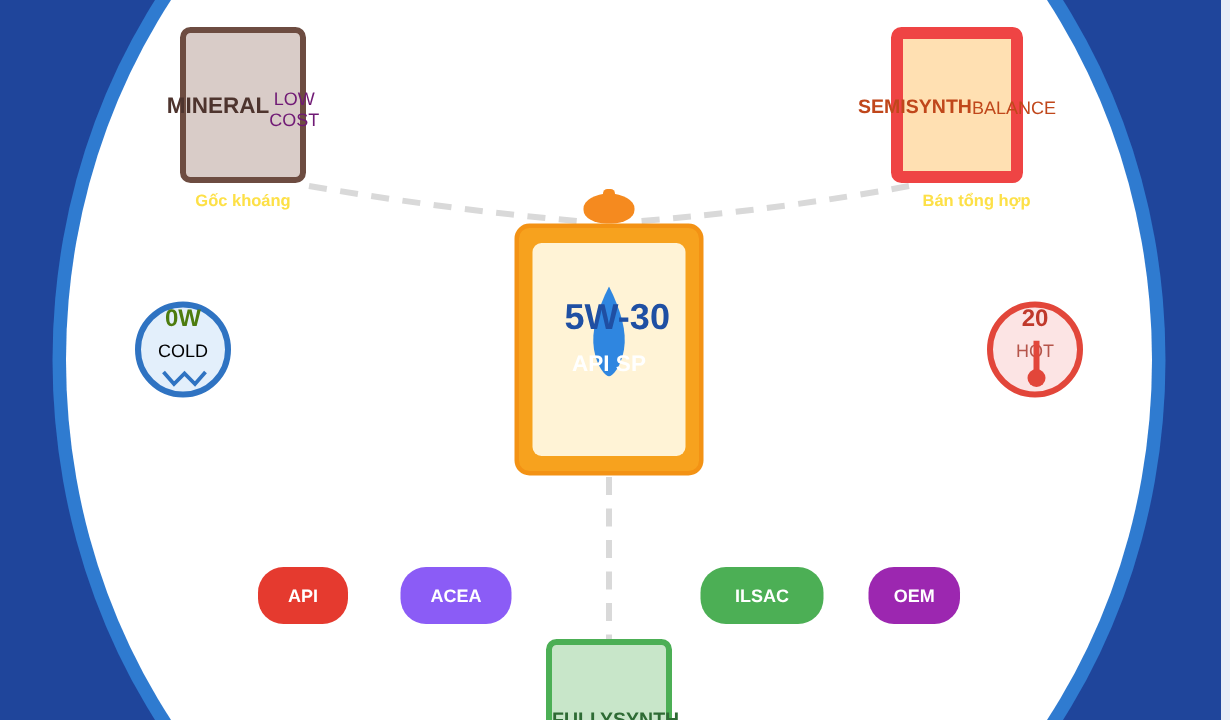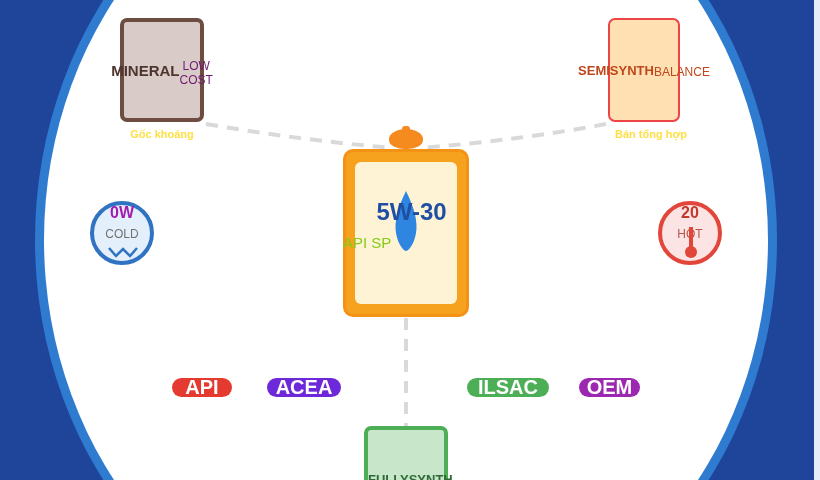--- a/index.html
+++ b/index.html
@@ -20,57 +20,57 @@
   }
   svg.lines { position: absolute; left: 0; top: 0; }
   .card {
     position: absolute; box-sizing: border-box; border-radius: 7px;
     display: flex; flex-direction: row; align-items: center; justify-content: center;
     text-align: center; font-weight: bold;
   }
   .mineral { left: 120px; top: 18px; width: 84px; height: 104px; background: #d9ccc8; border: 4px solid #6d4c41; }
   .mineral .t1 { color: #4e342e; font-size: 15px; }
   .mineral .t2 { color: #701a75; font-size: 12px; font-weight: normal; margin-top: 5px; }
-  .semi { left: 608px; top: 18px; width: 72px; height: 104px; background: #ffe0b2; border: 2px solid #ef4444; }
+  .semi { left: 594px; top: 18px; width: 88px; height: 104px; background: #ffe0b2; border: 8px solid #ef4444; }
   .semi .t1 { color: #c0471b; font-size: 13px; line-height: 15px; }
   .semi .t2 { color: #c0471b; font-size: 12px; font-weight: normal; margin-top: 4px; }
   .caption { position: absolute; font-size: 11px; font-weight: bold; color: #fde047; text-align: center; }
   .cap-mineral { left: 112px; top: 128px; width: 100px; }
   .cap-semi { left: 596px; top: 128px; width: 110px; }
   .bottle {
     position: absolute; left: 343px; top: 149px; width: 126px; height: 168px; box-sizing: border-box;
     border-radius: 10px; background: #f7a21e; border: 3px solid #f39214;
   }
   .bottle-inner {
     position: absolute; left: 9px; top: 10px; right: 9px; bottom: 10px; border-radius: 6px;
     background: #fff3d6;
   }
   .cap {
     position: absolute; left: 389px; top: 129px; width: 34px; height: 20px; border-radius: 50% 50% 45% 45%;
     background: #f58a1f;
   }
   .cap-knob { position: absolute; left: 402px; top: 126px; width: 8px; height: 5px; border-radius: 3px 3px 0 0; background: #f58a1f; }
   .drop { position: absolute; left: 394px; top: 191px; }
   .grade { position: absolute; left: 343px; top: 198px; width: 137px; text-align: center; font-size: 24px; font-weight: bold; color: #1f4fa3; }
-  .spec { position: absolute; left: 343px; top: 234px; width: 126px; font-size: 15px; font-weight: normal; color: #84cc16; }
+  .spec { position: absolute; left: 343px; top: 234px; width: 126px; text-align: center; font-size: 15px; font-weight: bold; color: #ffffff; }
   .badge {
     position: absolute; border-radius: 50%; box-sizing: border-box; text-align: center;
   }
   .cold { left: 90px; top: 201px; width: 64px; height: 64px; background: #e3effb; border: 4px solid #2f73c2; }
   .hot { left: 658px; top: 201px; width: 64px; height: 64px; background: #fce4e4; border: 4px solid #e2463a; }
   .badge .num { position: absolute; left: 0; right: 0; top: -1px; font-weight: bold; font-size: 16px; }
   .badge .lbl { position: absolute; left: 0; right: 0; top: 22px; font-size: 12px; }
-  .cold .num { color: #a21caf; } .cold .lbl { color: #737373; }
+  .cold .num { color: #4d7c0f; } .cold .lbl { color: #000000; }
   .hot .num { color: #c0392b; } .hot .lbl { color: #b5554b; }
   .pill {
-    position: absolute; top: 378px; height: 19px; border-radius: 17px; color: #fff;
-    font-weight: bold; font-size: 20px; display: flex; align-items: center; justify-content: center;
+    position: absolute; top: 378px; height: 38px; border-radius: 17px; color: #fff;
+    font-weight: bold; font-size: 12px; display: flex; align-items: center; justify-content: center;
   }
   .pill-api { left: 172px; width: 60px; background: #e53a2f; }
-  .pill-acea { left: 267px; width: 74px; background: #6d28d9; }
+  .pill-acea { left: 267px; width: 74px; background: #8b5cf6; }
   .pill-ilsac { left: 467px; width: 82px; background: #4caf55; }
   .pill-oem { left: 579px; width: 61px; background: #9c27b0; }
   .fully {
     left: 364px; top: 426px; width: 84px; height: 80px; background: #c8e6c9; border: 4px solid #4caf55;
     justify-content: flex-start; padding-top: 26px;
   }
   .fully .t1 { color: #2e6b34; font-size: 13px; line-height: 13px; }
 </style>
 </head>
 <body>

